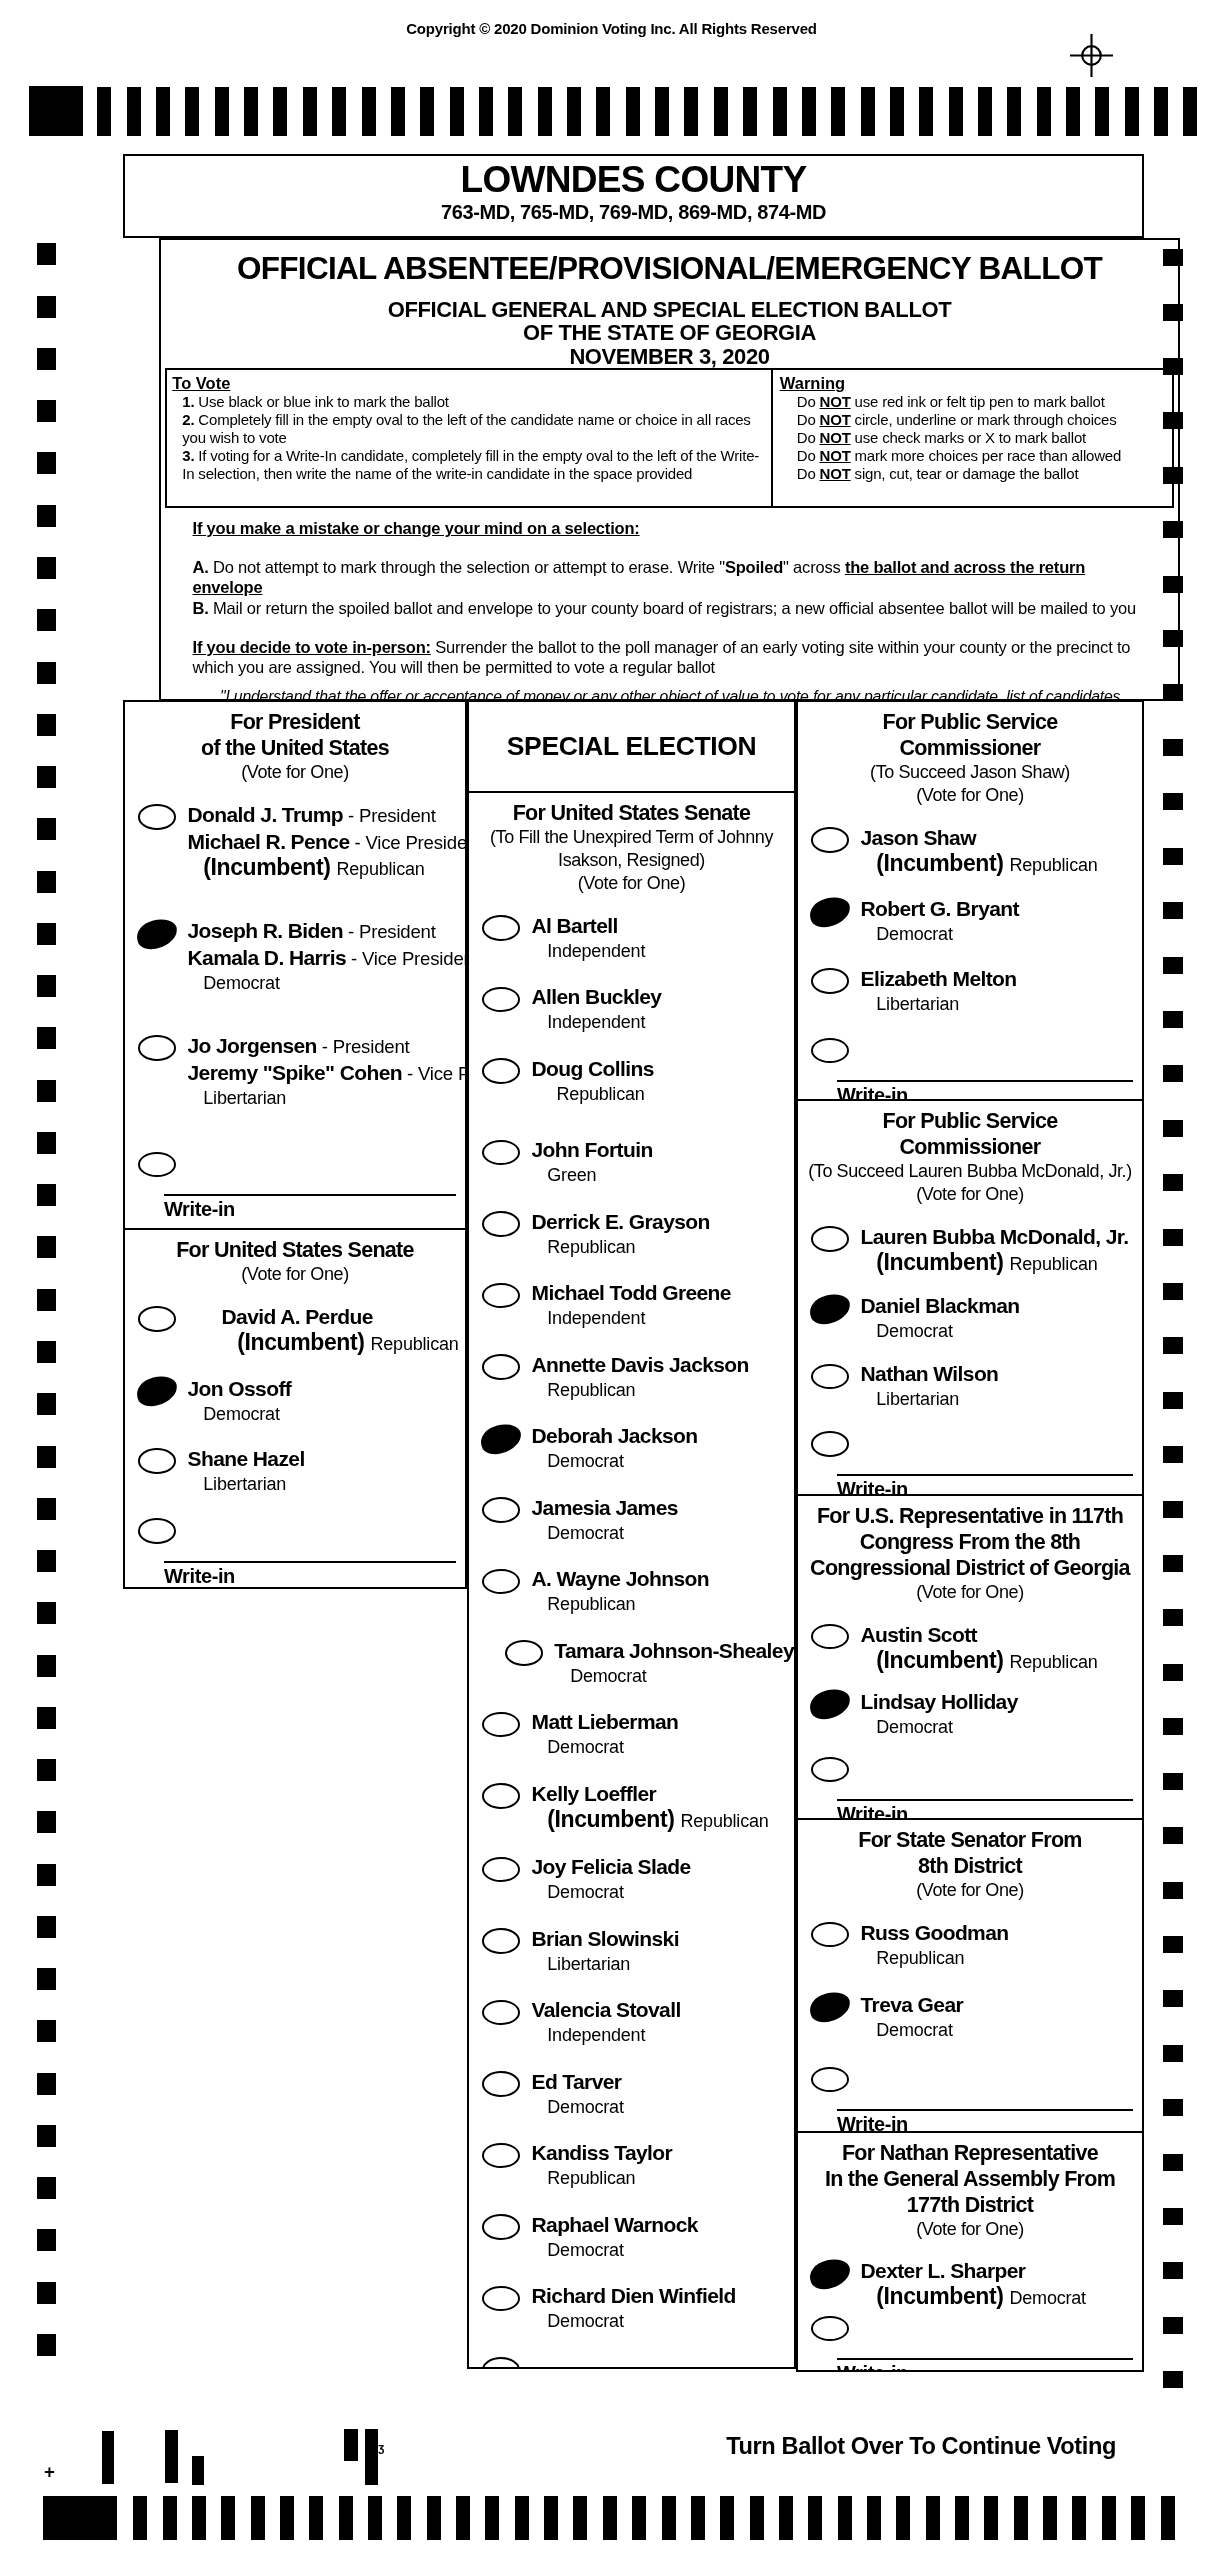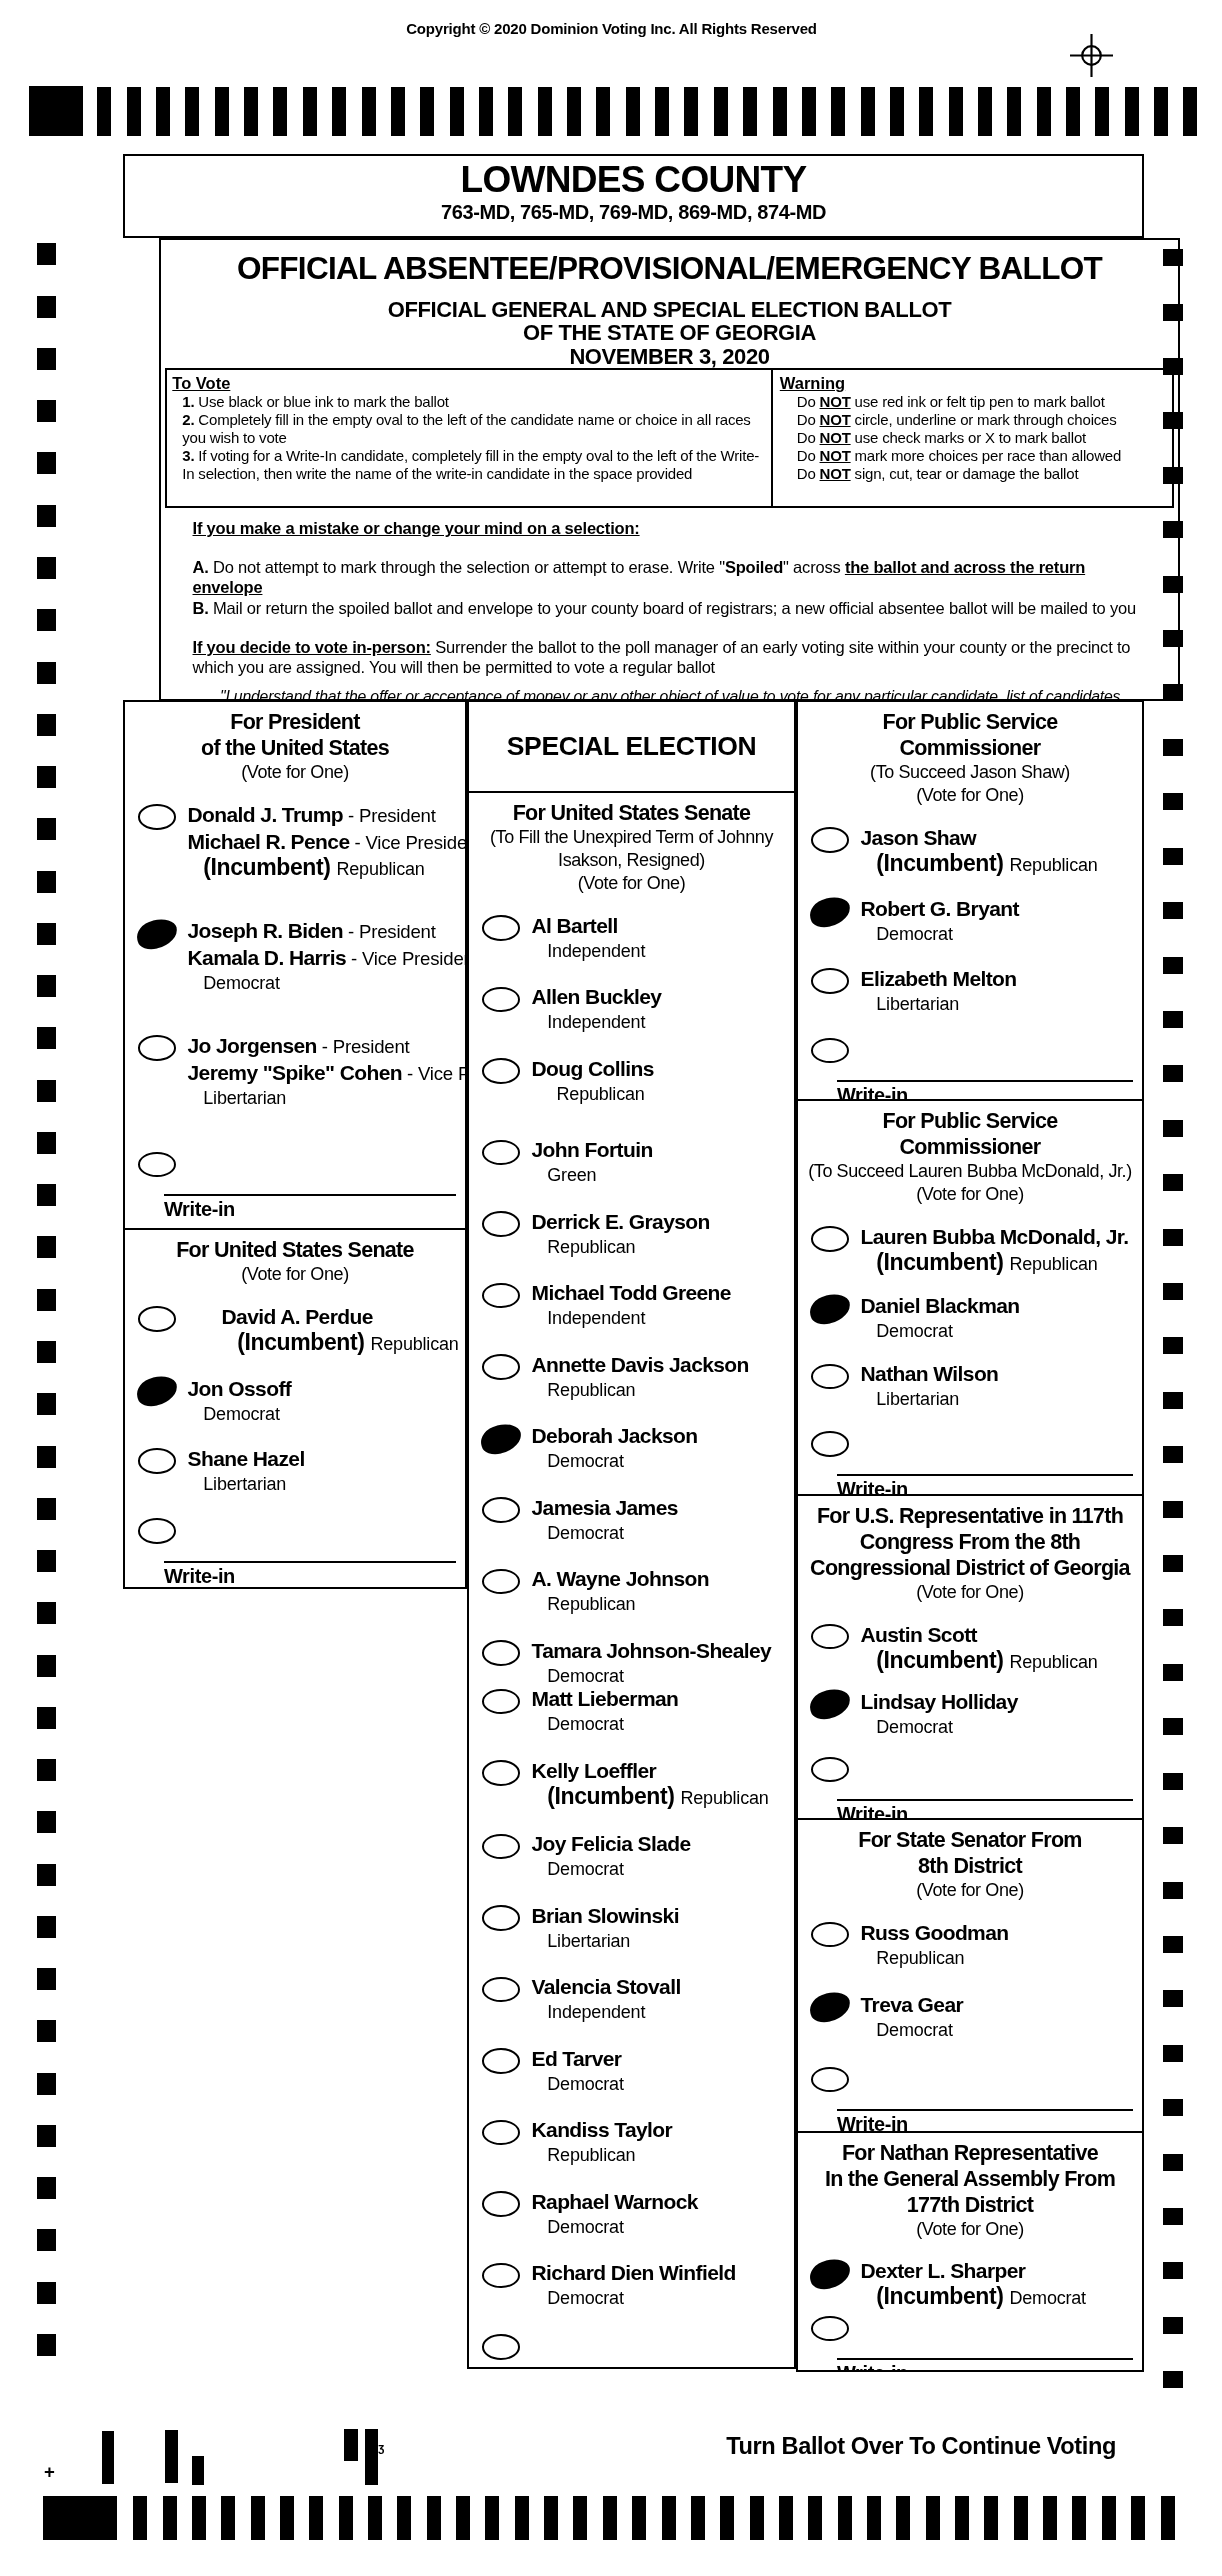--- a/index.html
+++ b/index.html
@@ -444,21 +444,21 @@
             <div class="party">Democrat</div>
           </div>
         </div>
         <div class="entry" style="margin-bottom: 23px;">
           <span class="oval"></span>
           <div class="etext">
             <div class="nrow"><b>A. Wayne Johnson</b></div>
             <div class="party">Republican</div>
           </div>
         </div>
-        <div class="entry" style="">
+        <div class="entry" style="margin-bottom: 23px; justify-content: flex-end;">
           <span class="oval"></span>
           <div class="etext">
             <div class="nrow"><b>Tamara Johnson-Shealey</b></div>
             <div class="party">Democrat</div>
           </div>
         </div>
         <div class="entry" style="margin-bottom: 23px;">
           <span class="oval"></span>
           <div class="etext">
             <div class="nrow"><b>Matt Lieberman</b></div>

